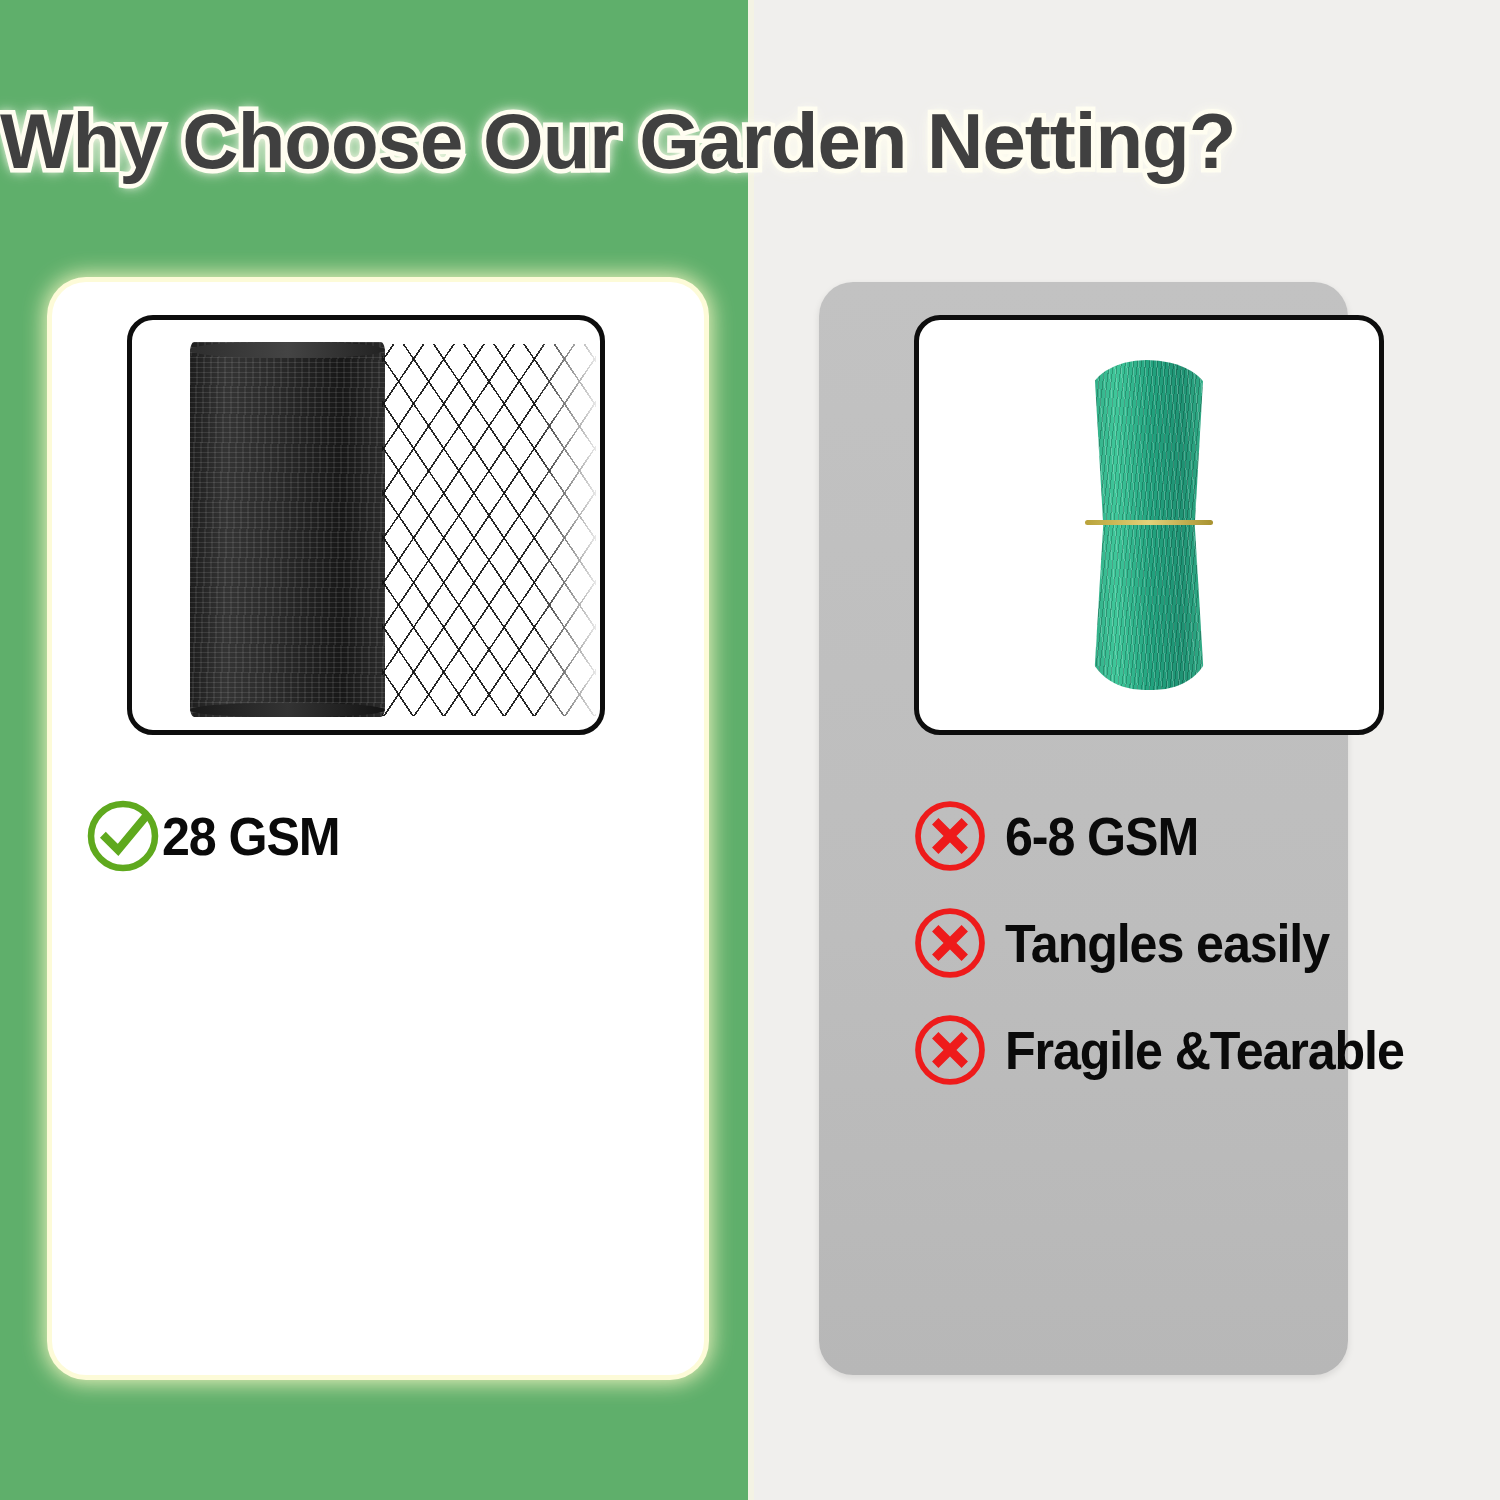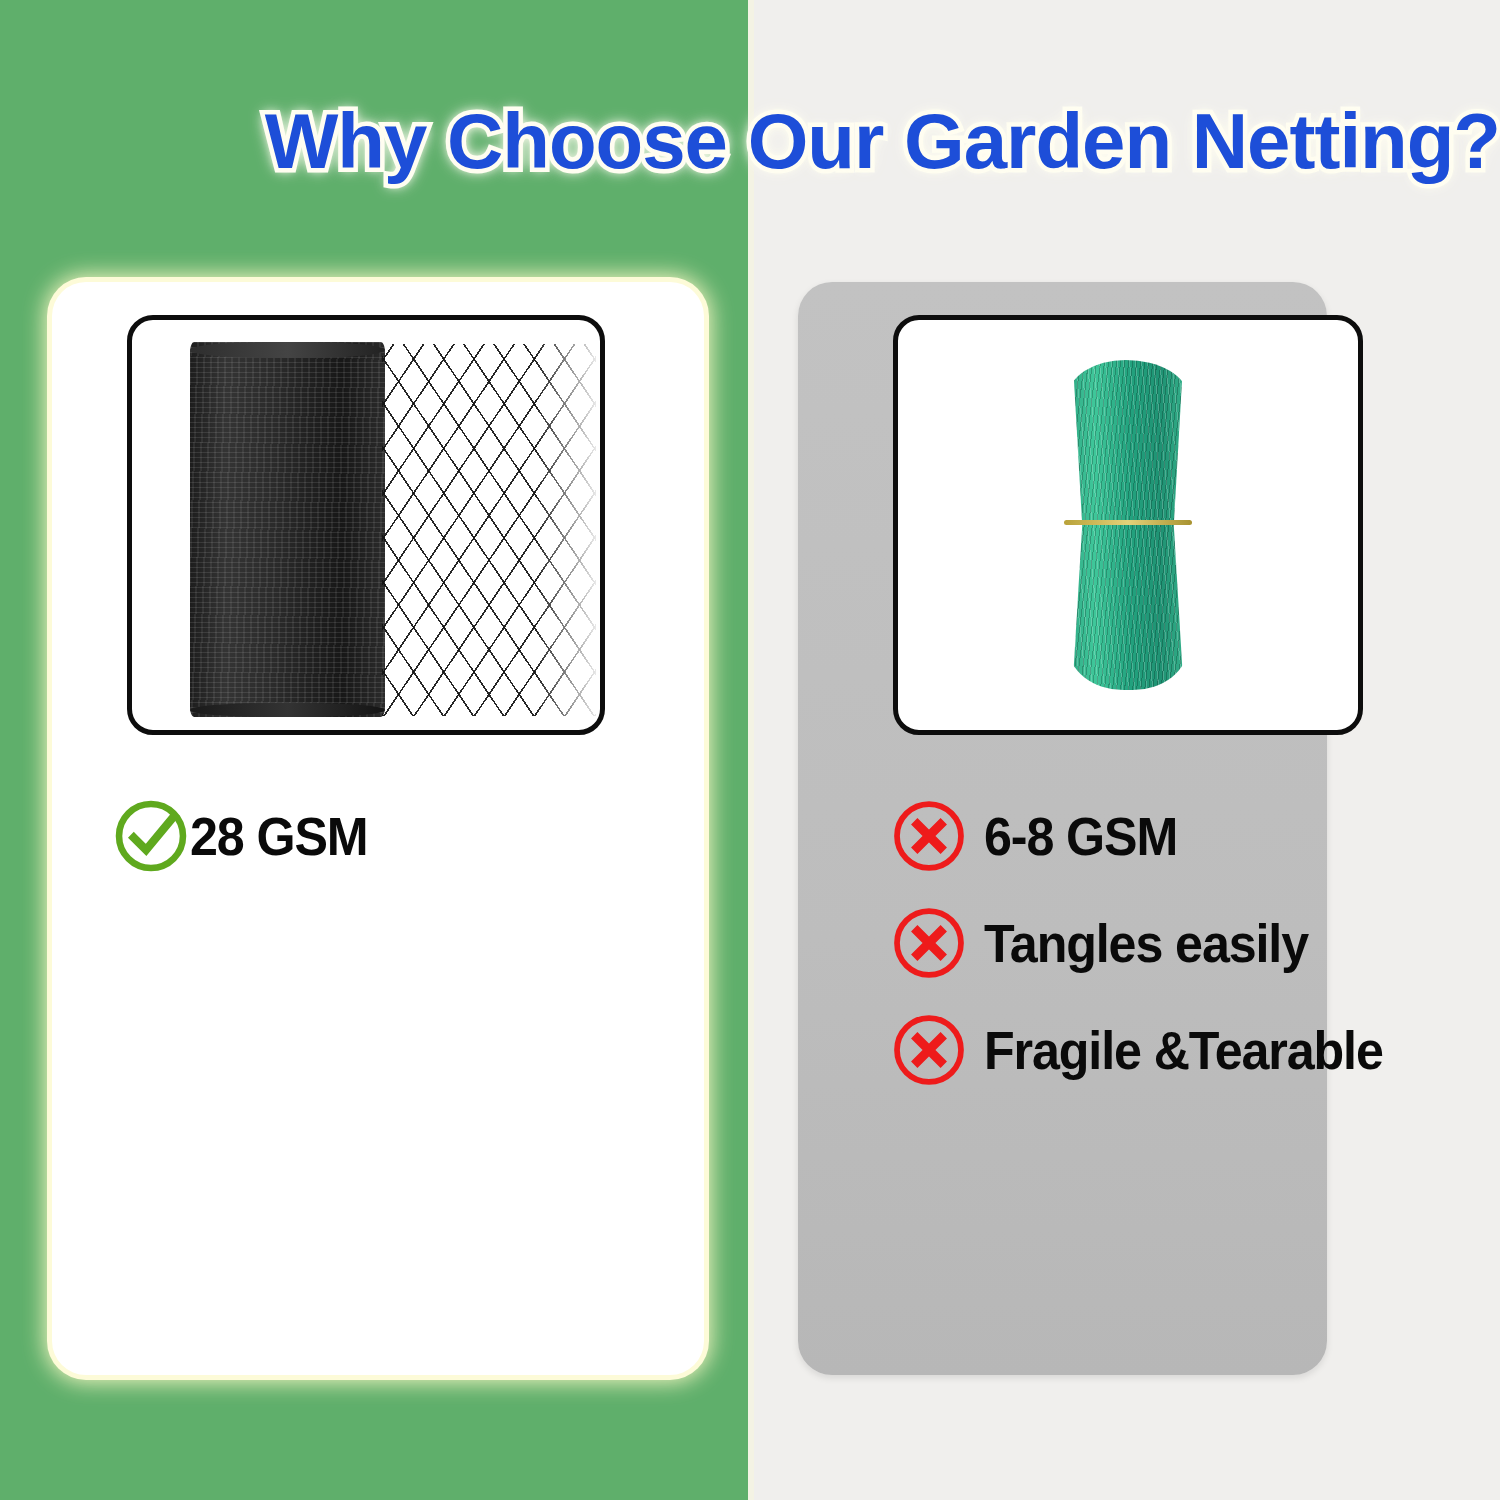--- a/index.html
+++ b/index.html
@@ -21,46 +21,46 @@
     background:#f0efed;
   }
   #panel-divider{
     position:absolute; left:748px; top:0; width:6px; height:1500px;
     background:#f4f3e4;
   }
 
   
   #title{
     position:absolute; left:0; top:96px; width:1500px;
-    text-align:right;
+    text-align:left;
     font-size:78px;
     font-weight:bold;
     letter-spacing:-1px;
-    color:#1d4ed8;
+    color:#404040;
     white-space:nowrap;
     -webkit-text-stroke:9px #FFFEF2;
     paint-order:stroke fill;
     text-shadow:
        0 0 10px #fffdf0, 0 0 14px #fffdf0,
        0 0 18px rgba(255,253,240,.9);
     z-index:5;
   }
 
   
   .card{
     position:absolute;
     border-radius:34px;
   }
   #card-left{
     left:52px; top:282px; width:652px; height:1093px;
     background:#ffffff;
     box-shadow:0 0 0 5px #fdfbd8, 0 0 22px 7px rgba(253,250,198,.95);
   }
   #card-right{
-    left:798px; top:282px; width:529px; height:1093px;
+    left:819px; top:282px; width:529px; height:1093px;
     background:#bdbdbd;
     background:linear-gradient(180deg,#c2c2c2 0%,#bdbdbd 60%,#b7b7b7 100%);
     box-shadow:0 3px 7px rgba(0,0,0,.10);
   }
 
   
   .photo-frame{
     position:absolute;
     background:#ffffff;
     border:5px solid #0d0d0d;
@@ -121,21 +121,21 @@
     background:linear-gradient(90deg,#b9a23a,#e3d27a,#a89230);
     border-radius:3px; z-index:4;
   }
 
   
   .list{ position:absolute; left:0; top:500px; width:100%; }
   .item{
     display:flex; align-items:center;
     height:107px;
   }
-  #list-left  .item{ padding-left:58px; }
+  #list-left  .item{ padding-left:30px; }
   #list-right .item{ padding-left:90px; }
 
   .mark{
     flex:0 0 auto; width:82px; height:82px; position:relative;
   }
   .mark svg{ display:block; width:82px; height:82px; }
 
   .item-label{
     font-size:54px;
     font-weight:bold;

